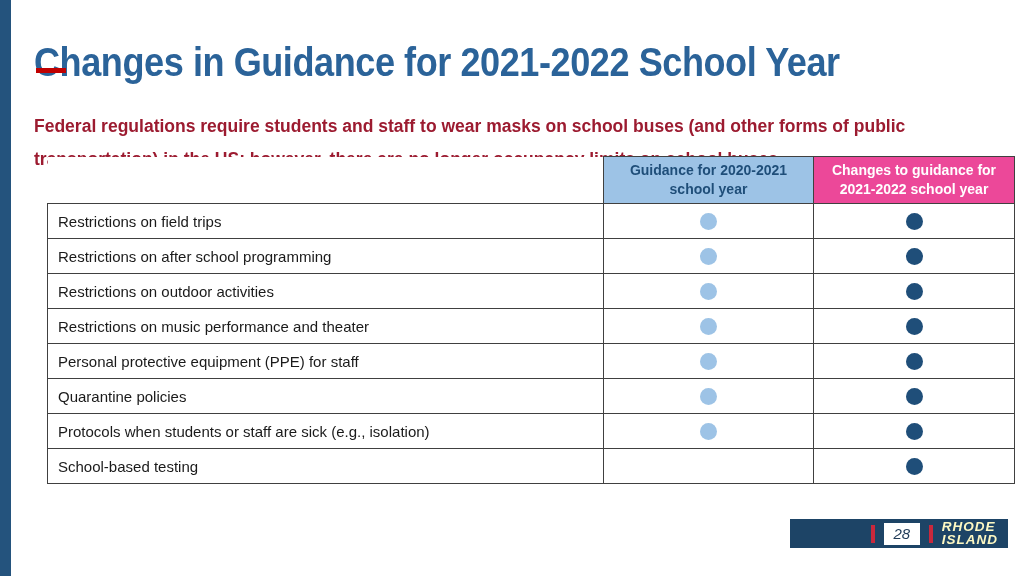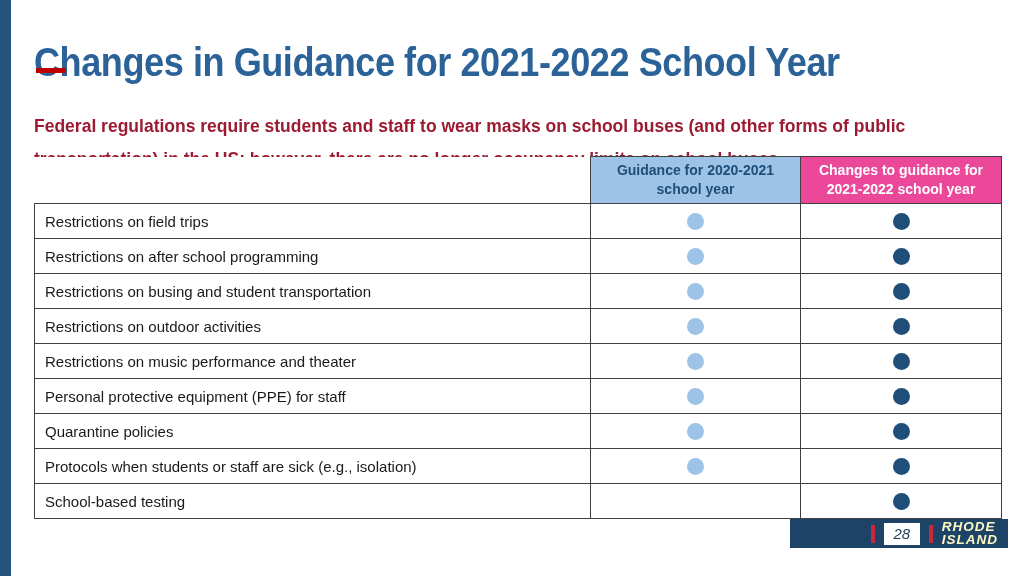--- a/index.html
+++ b/index.html
@@ -31,21 +31,21 @@
     background: #c00000;
   }
   .slide-subtitle {
     position: absolute; left: 34px; top: 92px;
     width: 890px;
     font-size: 17.5px; font-weight: bold;
     color: #9c1b30;
     line-height: 33px;
   }
   table.guidance-table {
-    position: absolute; left: 34px; top: 156px;
+    position: absolute; left: 47px; top: 156px;
     width: 967px;
     border-collapse: collapse;
     table-layout: fixed;
     font-size: 15px;
     color: #1a1a1a;
     padding-left: 6px;
   }
   .guidance-table th, .guidance-table td { border: 1px solid #404040; }
   .guidance-table th.blank { border: none; background: #ffffff; }
   .guidance-table th.hdr {
@@ -127,25 +127,20 @@
         <td class="label-cell">Restrictions on field trips</td>
         <td class="dot-cell"><span class="dot dot-light"></span></td>
         <td class="dot-cell"><span class="dot dot-dark"></span></td>
       </tr>
       <tr>
         <td class="label-cell">Restrictions on after school programming</td>
         <td class="dot-cell"><span class="dot dot-light"></span></td>
         <td class="dot-cell"><span class="dot dot-dark"></span></td>
       </tr>
       <tr>
-        <td class="label-cell">Restrictions on busing and student transportation</td>
-        <td class="dot-cell"><span class="dot dot-light"></span></td>
-        <td class="dot-cell"><span class="dot dot-dark"></span></td>
-      </tr>
-      <tr>
         <td class="label-cell">Restrictions on outdoor activities</td>
         <td class="dot-cell"><span class="dot dot-light"></span></td>
         <td class="dot-cell"><span class="dot dot-dark"></span></td>
       </tr>
       <tr>
         <td class="label-cell">Restrictions on music performance and theater</td>
         <td class="dot-cell"><span class="dot dot-light"></span></td>
         <td class="dot-cell"><span class="dot dot-dark"></span></td>
       </tr>
       <tr>

